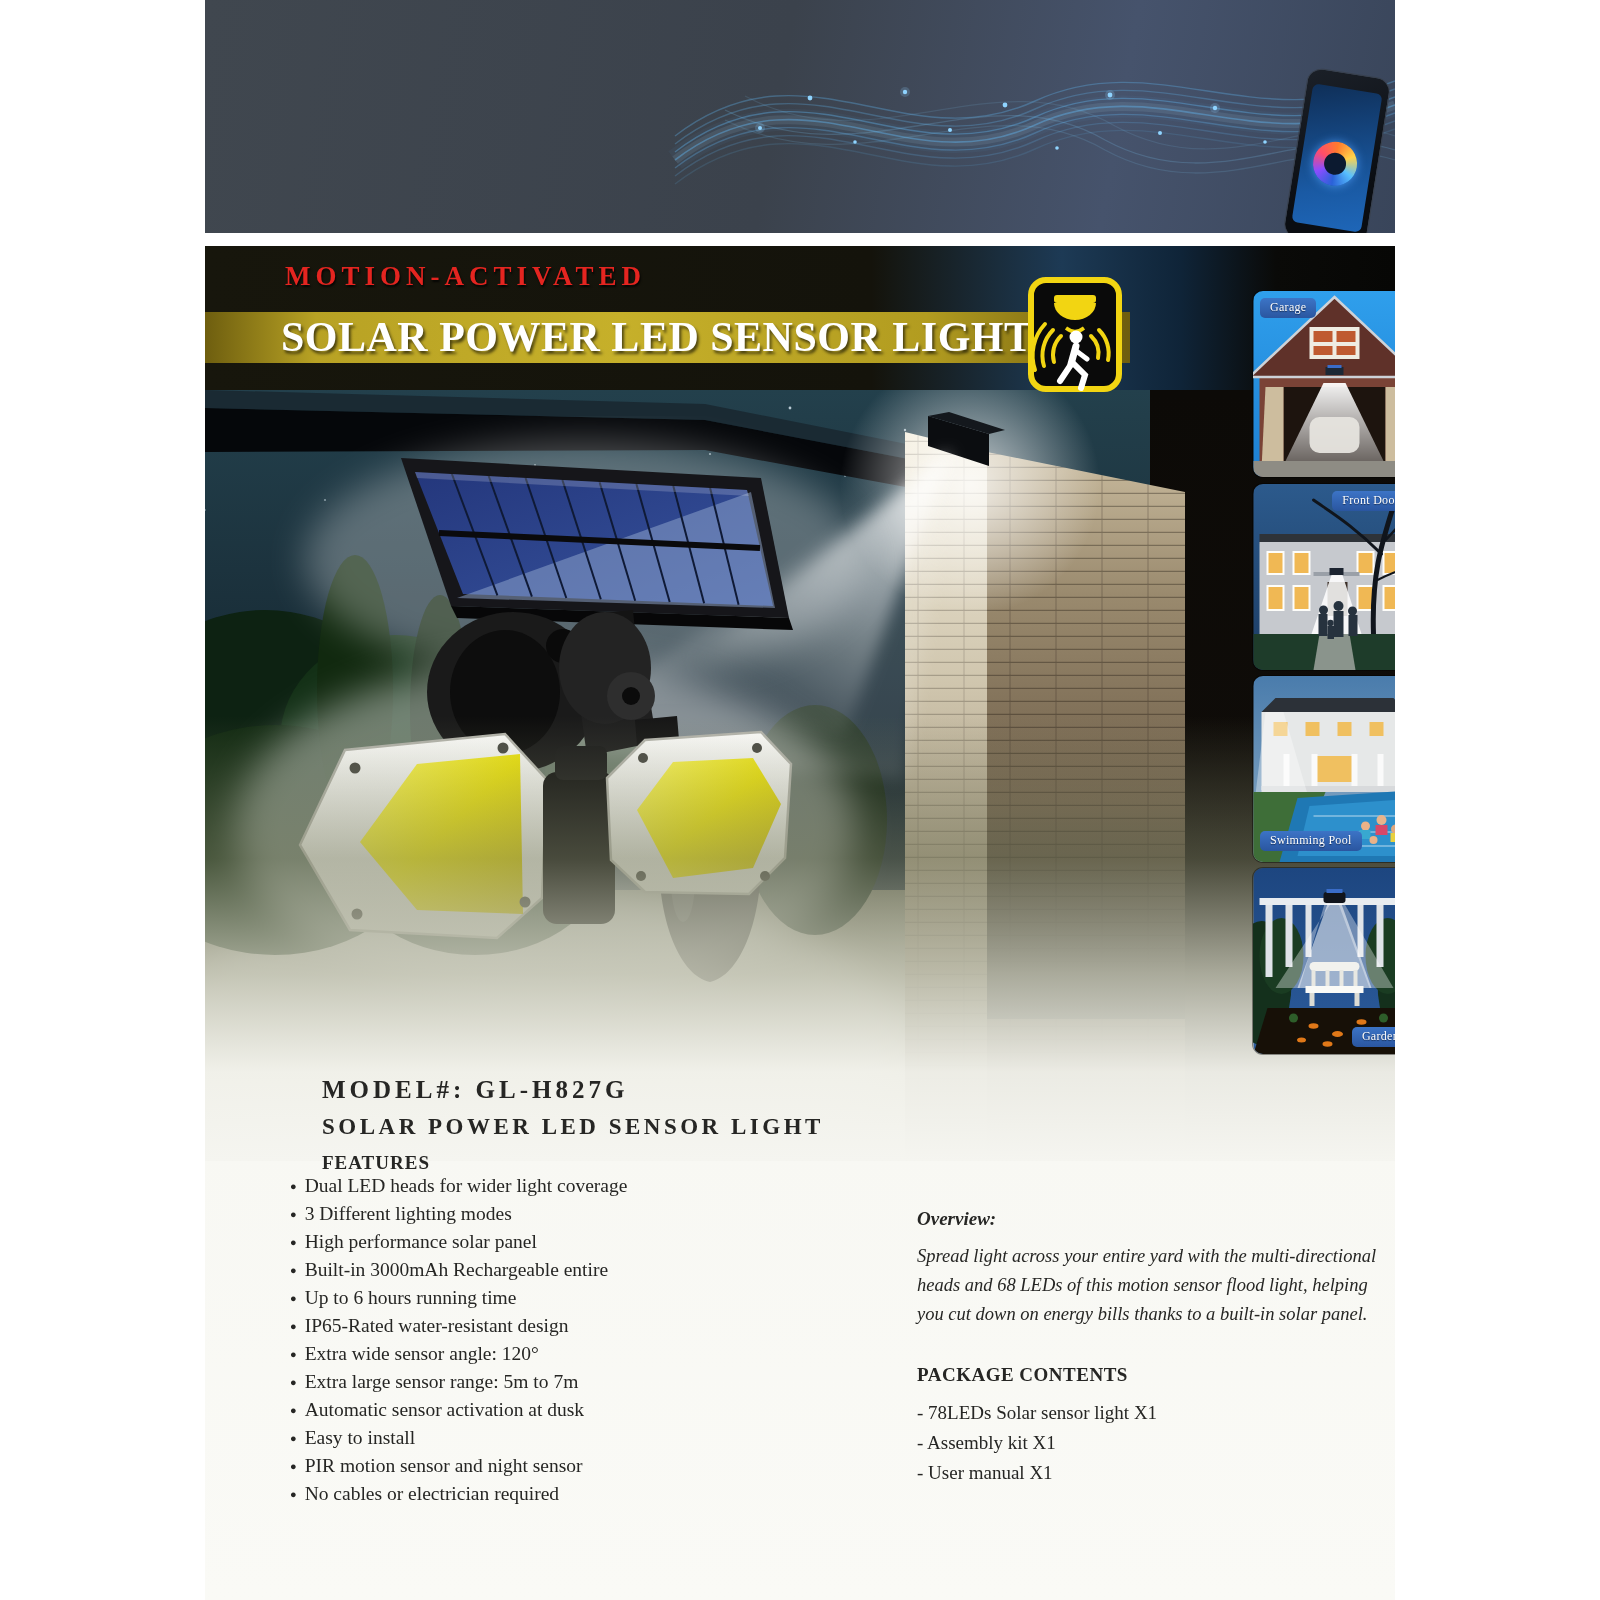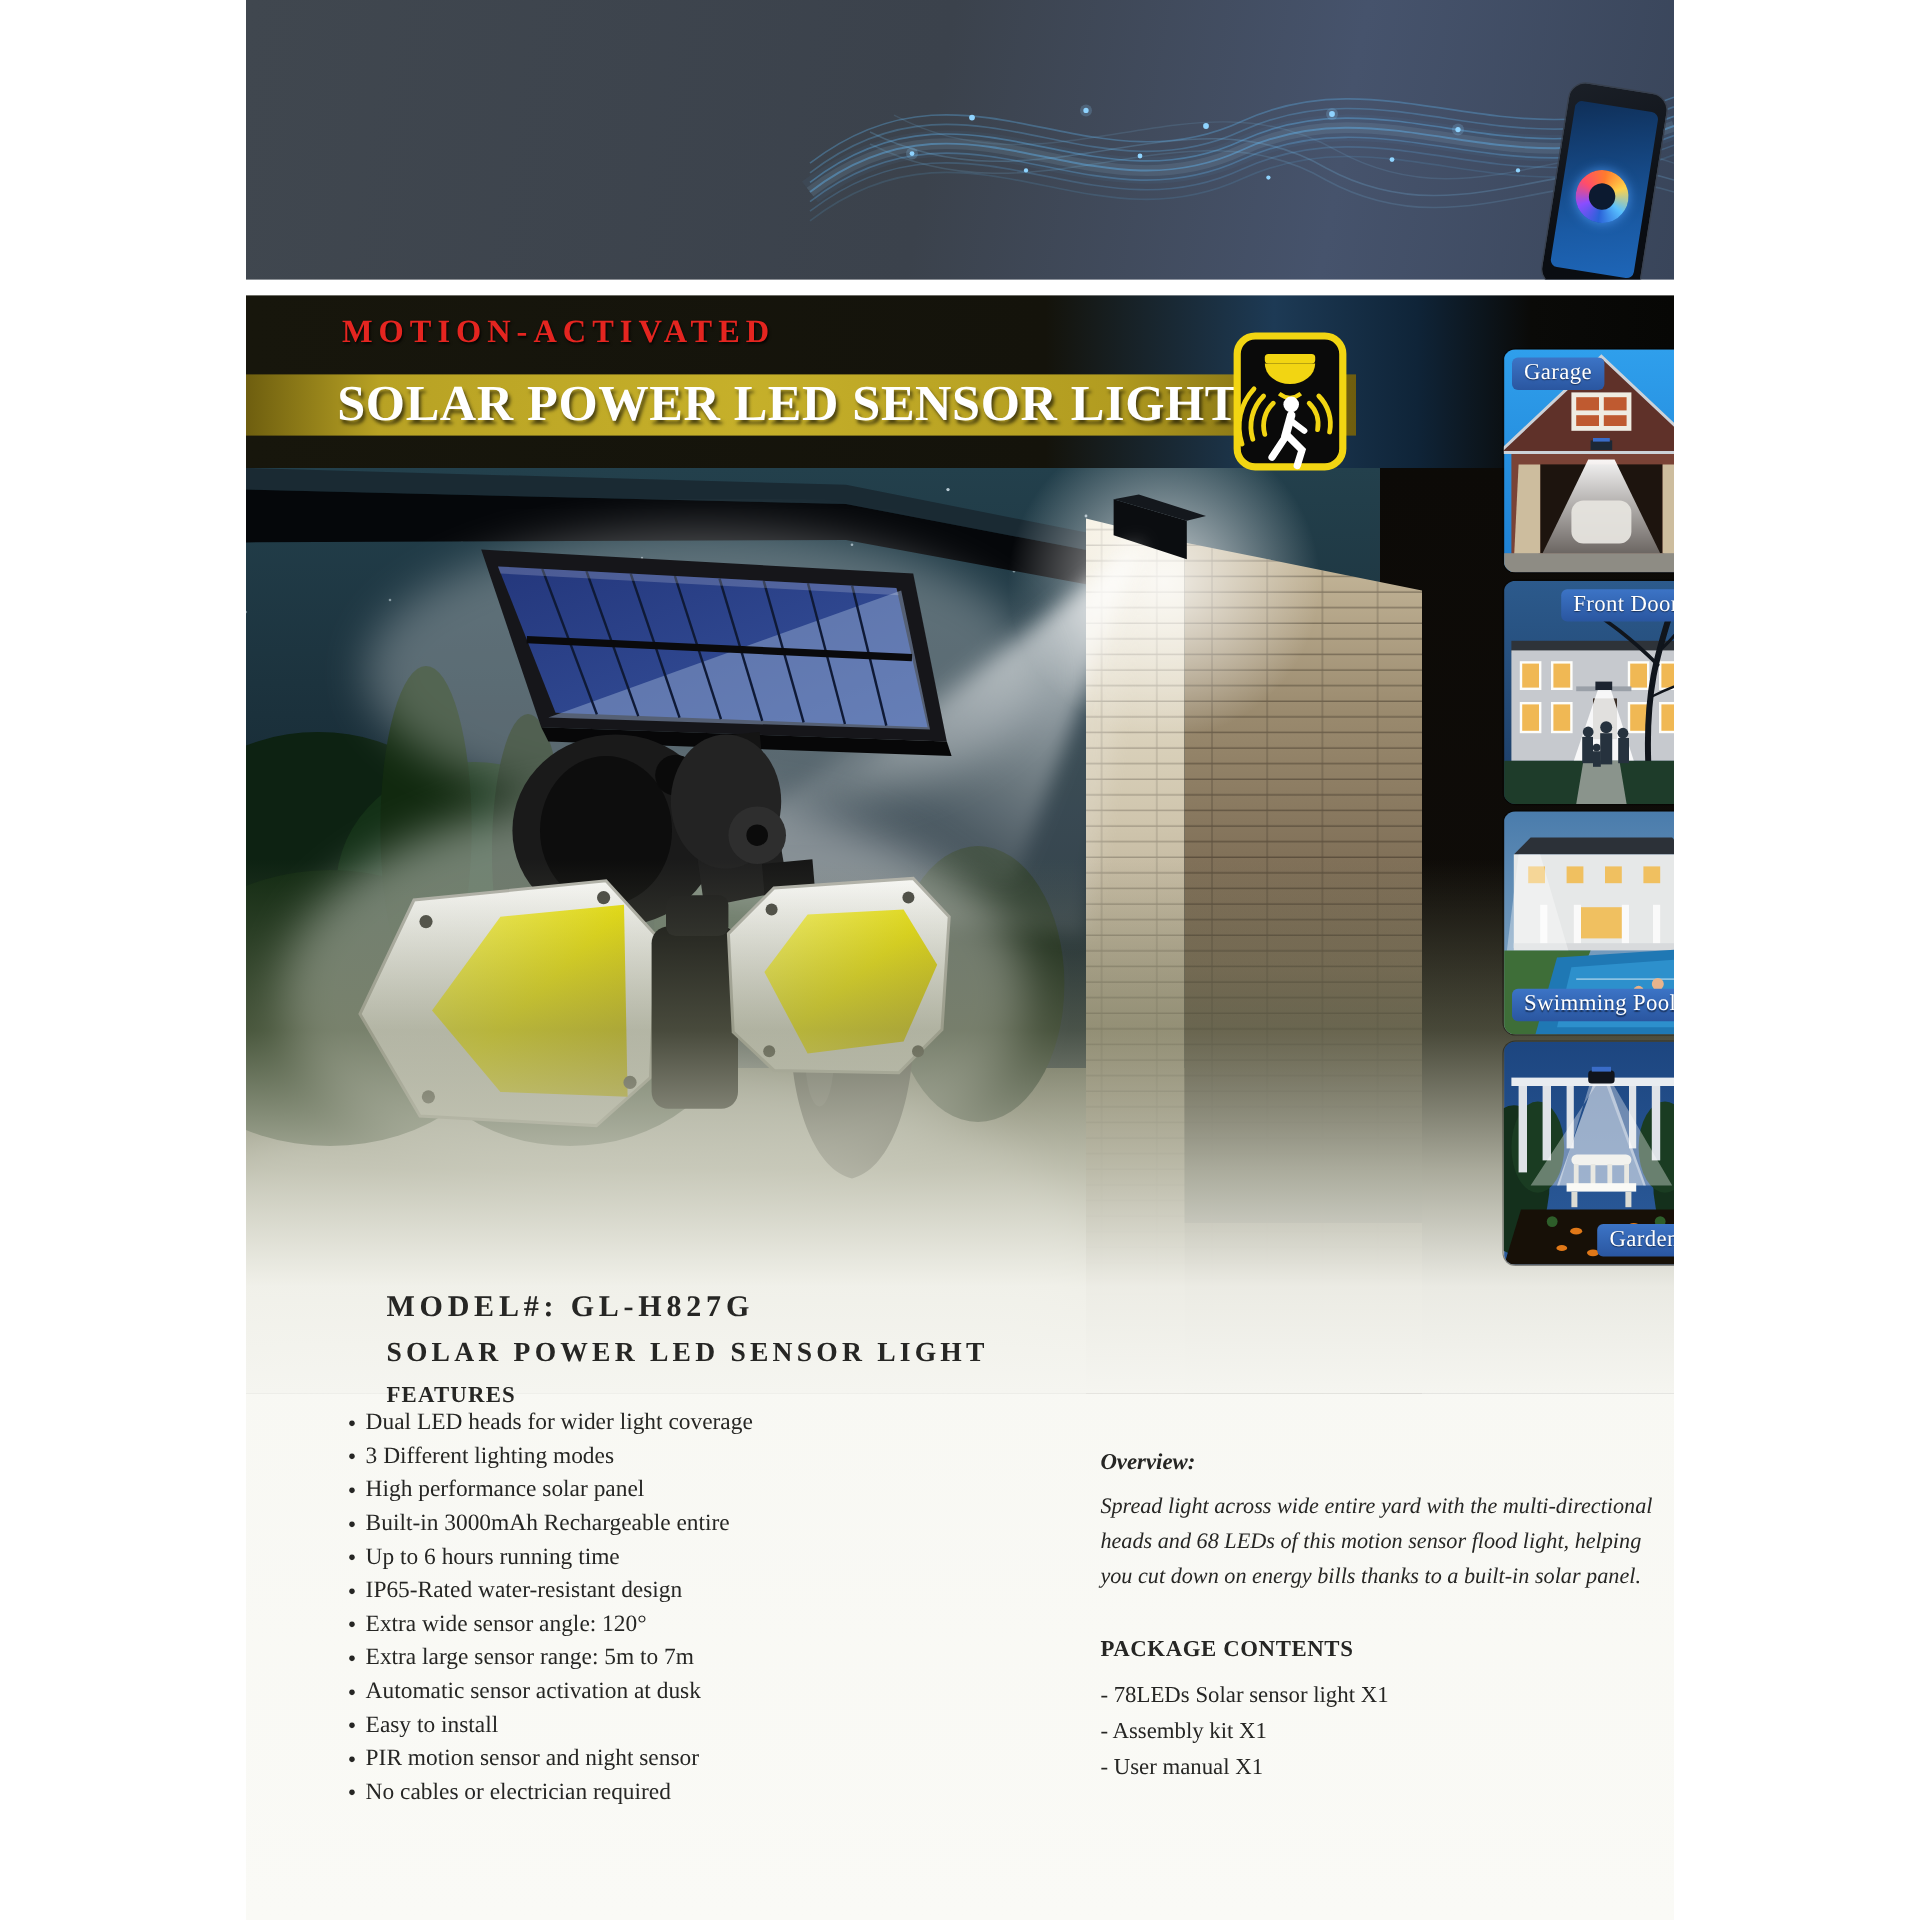--- a/index.html
+++ b/index.html
@@ -42,21 +42,21 @@
   .scene{left:0;top:144px;width:1190px;height:771px;z-index:1;}
   .scene-fade{left:0;top:470px;width:1190px;height:445px;z-index:2;
       background:linear-gradient(180deg,rgba(128,132,104,0) 0%,rgba(128,132,104,.5) 32%,
                  rgba(196,197,180,.85) 58%,rgba(241,241,234,.97) 80%,#f5f5f0 100%);}
 
   
   .card{left:1008px;width:163px;height:186px;border-radius:10px;overflow:hidden;z-index:5;
         box-shadow:0 0 0 1px rgba(0,0,0,.4);}
   .card svg{display:block;}
   .badge{position:absolute;background:linear-gradient(180deg,#3c74c6,#2a56a0);color:#fff;
-         font-size:19px;padding:2px 10px 3px;border-radius:5px;letter-spacing:.3px;
+         font-size:12px;padding:2px 10px 3px;border-radius:5px;letter-spacing:.3px;
          text-shadow:0 1px 1px rgba(0,0,0,.5);white-space:nowrap;}
   .badge.tl{left:7px;top:7px;}  .badge.tr{right:7px;top:7px;}
   .badge.bl{left:7px;bottom:11px;} .badge.br{right:7px;bottom:7px;}
 
   
   .txt{z-index:3;color:#262624;margin-left:32px;}
   .model{left:85px;top:830px;font-size:25px;font-weight:700;letter-spacing:4px;}
   .pname{left:85px;top:868px;font-size:23px;font-weight:700;letter-spacing:3.5px;}
   .feat-title{left:85px;top:906px;font-size:19px;font-weight:700;letter-spacing:1px;}
   .features{left:85px;top:926px;margin:0;padding:0;list-style:none;font-size:19.5px;line-height:28px;}
@@ -537,21 +537,21 @@
       <li>IP65-Rated water-resistant design</li>
       <li>Extra wide sensor angle: 120°</li>
       <li>Extra large sensor range: 5m to 7m</li>
       <li>Automatic sensor activation at dusk</li>
       <li>Easy to install</li>
       <li>PIR motion sensor and night sensor</li>
       <li>No cables or electrician required</li>
     </ul>
 
     <div class="abs txt overview-title">Overview:</div>
-    <div class="abs txt overview-line" style="top:996px">Spread light across wide entire yard with the multi-directional</div>
+    <div class="abs txt overview-line" style="top:996px">Spread light across your entire yard with the multi-directional</div>
     <div class="abs txt overview-line" style="top:1025px">heads and 68 LEDs of this motion sensor flood light, helping</div>
     <div class="abs txt overview-line" style="top:1054px">you cut down on energy bills thanks to a built-in solar panel.</div>
 
     <div class="abs txt pkg-title">PACKAGE CONTENTS</div>
     <div class="abs txt pkg-item" style="top:1152px">- 78LEDs Solar sensor light X1</div>
     <div class="abs txt pkg-item" style="top:1182px">- Assembly kit X1</div>
     <div class="abs txt pkg-item" style="top:1212px">- User manual X1</div>
 
   </div>
 </div>

